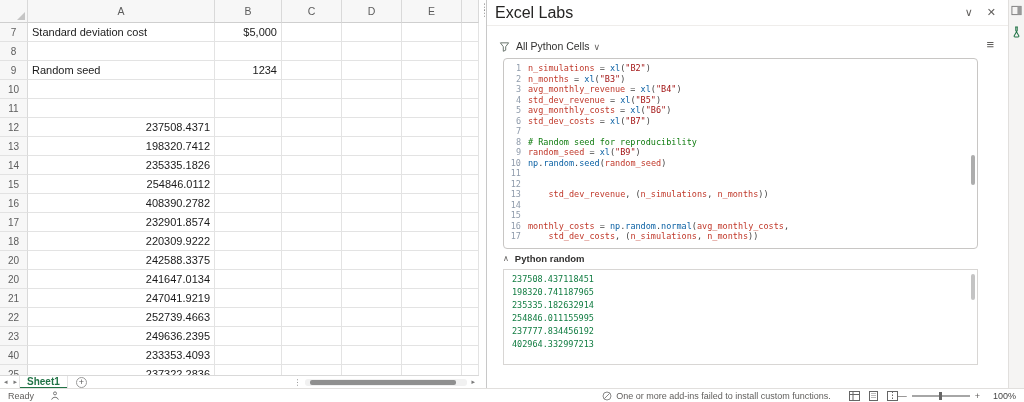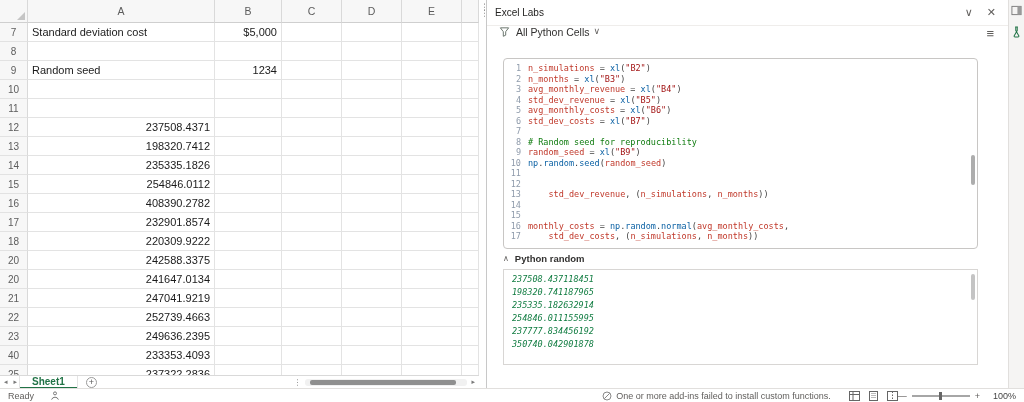--- a/index.html
+++ b/index.html
@@ -33,24 +33,24 @@
   .gcell.num { justify-content:flex-end; }
   
   .splitter { position:absolute; left:479px; top:0; width:7px; height:388px; background:#fff; }
   .splitter .dots { position:absolute; top:4px; left:1px; color:#8a8a8a; font-size:9px; line-height:6px; }
   
   .pane {
     position:absolute; left:486px; top:0; width:522px; height:388px; background:#fff;
     border-left:1px solid #c8c8c8; display:flex; flex-direction:column;
   }
   .pane-header { height:26px; display:flex; align-items:center; padding:0 12px 0 8px; border-bottom:1px solid #efedeb; }
-  .pane-title { font-size:10px; color:#252423; }
+  .pane-title { font-size:16px; color:#252423; }
   .pane-header .sp { flex:1; }
   .ph-icon { color:#605e5c; font-size:11px; margin-left:14px; cursor:default; }
-  .pane-toolbar { height:26px; display:flex; align-items:flex-start; padding:0 14px 0 12px; }
+  .pane-toolbar { height:26px; display:flex; align-items:flex-end; padding:0 14px 0 12px; }
   .funnel { margin-right:6px; display:inline-flex; }
   .filter-label { font-size:10.5px; color:#323130; }
   .tb-chev { font-size:9px; color:#605e5c; margin-left:4px; }
   .pane-toolbar .sp { flex:1; }
   .menu-icon { color:#605e5c; font-size:13px; }
   
   .code-card {
     margin:6px 30px 0 16px; border:1px solid #c8c6c4; border-radius:4px; background:#fff;
     overflow:hidden; flex:none;
   }
@@ -67,38 +67,38 @@
   .cline .ct { color:#444; }
   .tok-v { color:#c0392b; } .tok-f { color:#0b61a4; } .tok-s { color:#a31515; } .tok-c { color:#107c10; }
   .vthumb { position:absolute; right:2px; width:4px; border-radius:2px; background:#adadad; }
   .code-editor .vthumb { top:96px; height:30px; }
   
   .output-header { height:18px; display:flex; align-items:center; padding:2px 14px 0 16px; }
   .oh-chev { font-size:8px; color:#605e5c; margin-right:6px; }
   .output-label { font-size:9.5px; font-weight:bold; color:#323130; }
   .output-box {
     position:relative; margin:2px 30px 0 16px; border:1px solid #d8d6d4; background:#fff;
-    height:96px; overflow:hidden; padding:3px 10px 0 8px; flex:none;font-style:italic;
+    height:96px; overflow:hidden; padding:3px 10px 0 8px; flex:none;
   }
   .oline { font-family:"DejaVu Sans Mono", monospace; font-size:8.5px; line-height:13px; color:#107c41; white-space:pre; }
   .output-box .vthumb { top:4px; height:26px; background:#c4c4c4; }
   
   .rail {
     position:absolute; left:1008px; top:0; width:16px; height:388px; background:#f5f4f3;
     border-left:1px solid #e1dfdd; display:flex; flex-direction:column; align-items:center; padding-top:5px;
   }
   .rail-icon { margin-bottom:10px; display:inline-flex; }
   
   .tabbar {
     position:absolute; left:0; top:375px; width:479px; height:13px; background:#fff;
     border-top:1px solid #d9d9d9; display:flex; align-items:center; font-size:10px;
   }
   .tabnav { color:#7a7a7a; font-size:7px; margin:0 2px 0 4px; }
   .sheet-tab {
-    position:relative; height:13px; line-height:12px; padding:0 12px; color:#217346; font-weight:bold;
+    position:relative; height:13px; line-height:12px; padding:0 7px; color:#217346; font-weight:bold;
     border-right:1px solid #e4e4e4; border-left:1px solid #e4e4e4; background:#fff;
   }
   .sheet-tab::after { content:""; position:absolute; left:0; right:0; bottom:0; height:2px; background:#217346; }
   .addsheet {
     width:11px; height:11px; border:1px solid #9a9a9a; border-radius:50%; color:#5c5c5c;
     font-size:9px; line-height:9px; text-align:center; margin-left:8px;
   }
   .tb-sp { flex:1; }
   .tb-dots { color:#8a8a8a; font-size:8px; margin-right:4px; }
   .hscroll { width:162px; height:7px; background:#f1f1f1; border-radius:3px; position:relative; margin-right:4px; }
@@ -364,21 +364,21 @@
       <span class="oh-chev">∧</span>
       <span class="output-label">Python random</span>
     </div>
     <div class="output-box">
       <div id="outputLines">
           <div class="oline">237508.437118451</div>
           <div class="oline">198320.741187965</div>
           <div class="oline">235335.182632914</div>
           <div class="oline">254846.011155995</div>
           <div class="oline">237777.834456192</div>
-          <div class="oline">350740.042901878</div>
+          <div class="oline">402964.332997213</div>
         </div>
       <div class="vthumb"></div>
     </div>
   </div>
 
   <div class="rail">
     <span class="rail-icon">
       <svg width="11" height="11" viewBox="0 0 12 12">
           <rect x="1" y="1.5" width="10" height="9" fill="none" stroke="#7a7a7a"></rect>
           <rect x="7" y="1.5" width="4" height="9" fill="#9a9a9a"></rect>

